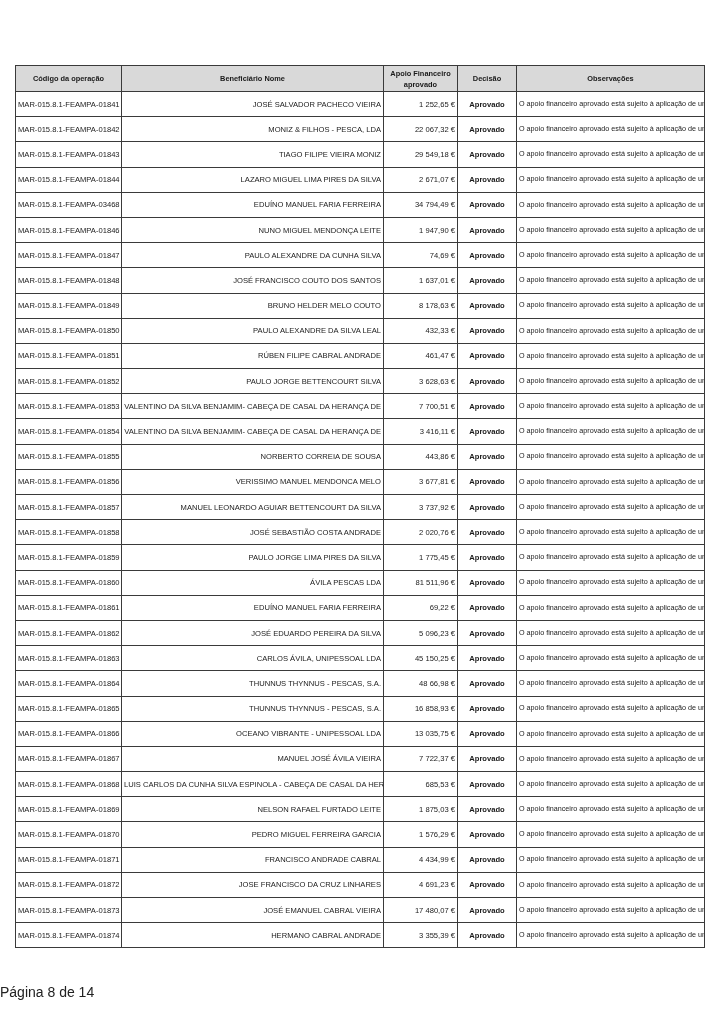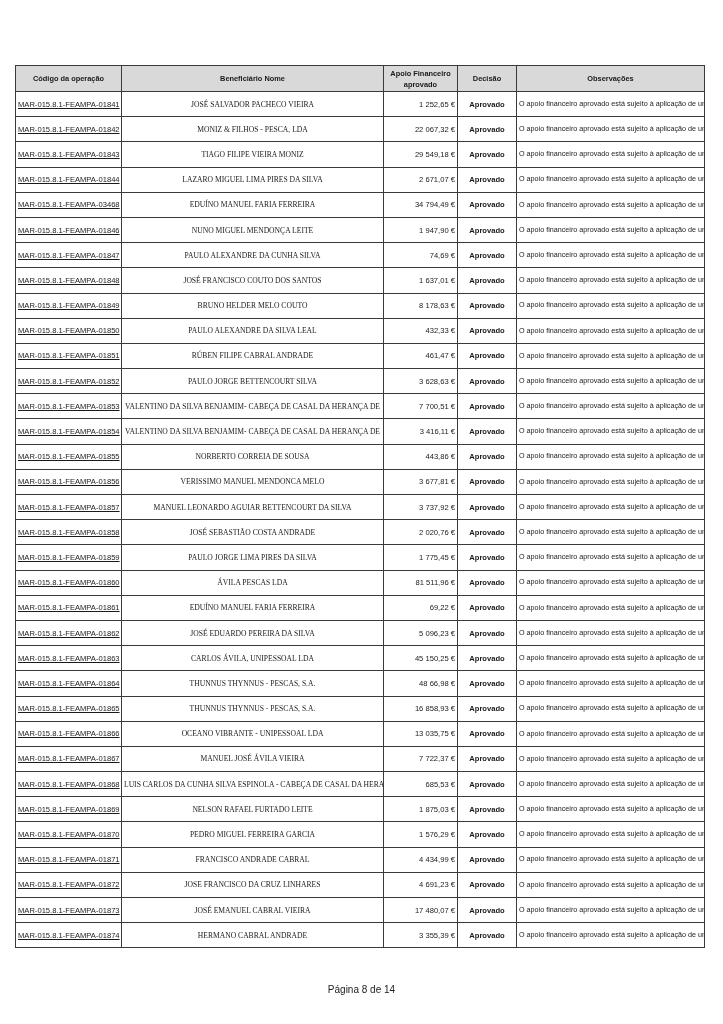--- a/index.html
+++ b/index.html
@@ -30,32 +30,32 @@
     table.ops thead th {
       background: #d9d9d9;
       height: 25px;
       font-weight: bold;
       font-size: 7.4px;
       text-align: center;
       line-height: 11px;
       white-space: normal;
     }
     table.ops tbody td { height: 24.2px; }
-    td.code { text-align: right; text-decoration: underline; }
-    td.name { text-align: center; font-family: Liberation Serif, serif; }
+    td.code { text-align: right; }
+    td.name { text-align: right; }
     td.amt  { text-align: right; padding-right: 3px; }
     td.dec  { text-align: center; font-weight: bold; }
     td.obs  {
       white-space: normal; text-align: justify;
       font-size: 7.2px; line-height: 10.5px;
       padding: 1px 1px 0 2px;
     }
     .footer {
       position: absolute; left: 0; width: 723px; top: 984px;
-      text-align: center; font-size: 10px; color: #222;
+      font-size: 14px; color: #222;
     }
   </style>
 </head>
 <body>
 
 <div class="page">
   <table class="ops">
     <colgroup>
       <col class="c-code">
         <col class="c-name">

